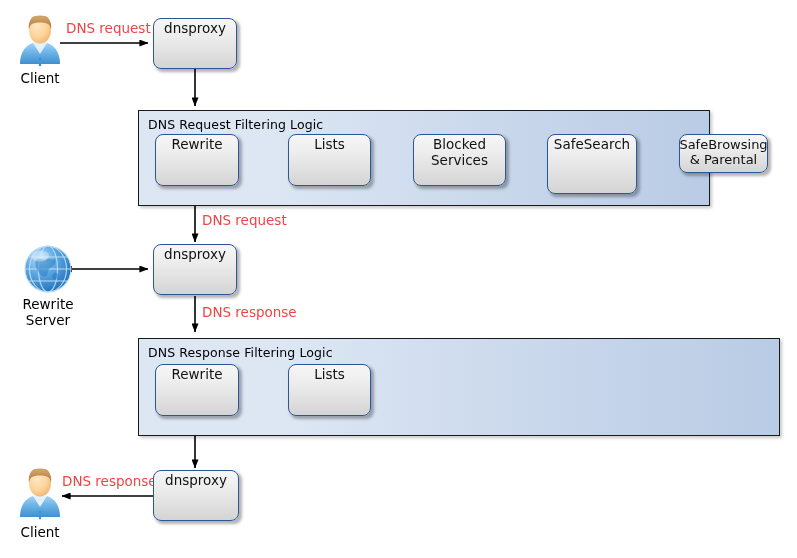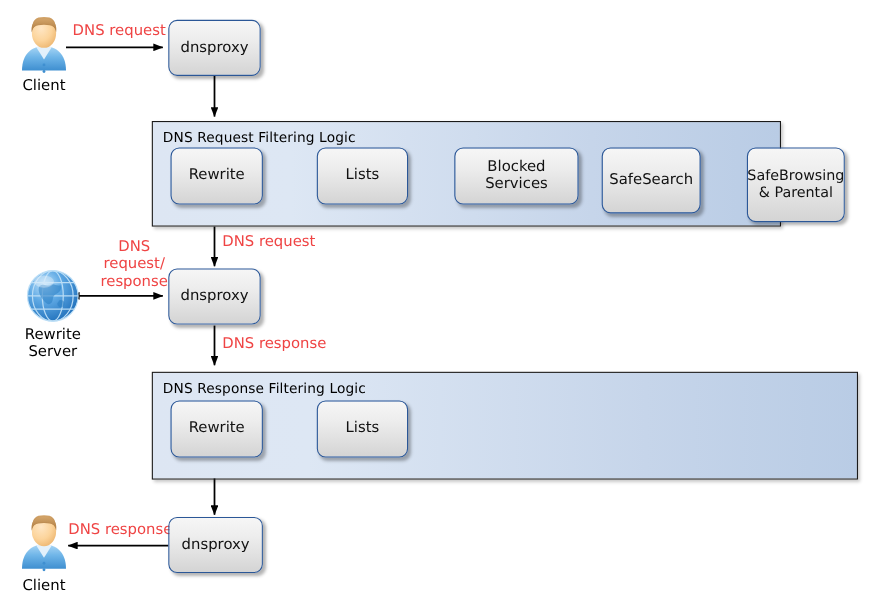--- a/index.html
+++ b/index.html
@@ -48,21 +48,20 @@
   }
   
   .node {
     position: absolute;
     box-sizing: border-box;
     border: 1.6px solid #2b5797;
     border-radius: 8px;
     background: linear-gradient(to bottom, #f6f6f6 0%, #ededed 35%, #e3e3e3 62%, #d4d4d4 100%);
     box-shadow: 2.5px 2.5px 3px rgba(0,0,0,0.30);
     display: flex;
-    align-items: center;
     justify-content: center;
     text-align: center;
     font-size: 13.5px;
     color: #111111;
     line-height: 1.18;
     padding: 2px 4px;
   }
   .node.small { font-size: 13px; }
   
   .label {
@@ -205,45 +204,40 @@
   </div>
 
   <div class="node" style="left:155px; top:134px; width:84px; height:52px;">
     <span>Rewrite</span>
   </div>
 
   <div class="node" style="left:288px; top:134px; width:83px; height:52px;">
     <span>Lists</span>
   </div>
 
-  <div class="node" style="left:413px; top:134px; width:113px; height:52px;">
+  <div class="node" style="left:413px; top:134px; width:93px; height:52px;">
     <span>
       <span>Blocked</span><br>
       <span>Services</span>
     </span>
   </div>
 
   <div class="node" style="left:547px; top:134px; width:90px; height:60px;">
     <span class="small">SafeSearch</span>
   </div>
 
-  <div class="node small" style="left:679px; top:134px; width:89px; height:68px;">
+  <div class="node small" style="left:679px; top:134px; width:89px; height:39px;">
     <span>
       <span>SafeBrowsing</span><br>
       <span>&amp; Parental</span>
     </span>
   </div>
 
   <div class="label" style="left:202px; top:213px;">DNS request</div>
 
-  <div class="label centered" style="left:80px; top:217px; width:84px;">
-    <span>DNS</span><br>
-    <span>request/</span><br>
-    <span>response</span>
-  </div>
 
   <div class="node" style="left:153px; top:244px; width:84px; height:51px;">
     <span>dnsproxy</span>
   </div>
 
   <div class="actor-caption" style="left:-7px; top:296px;">
     <span>Rewrite</span><br>
     <span>Server</span>
   </div>
 

